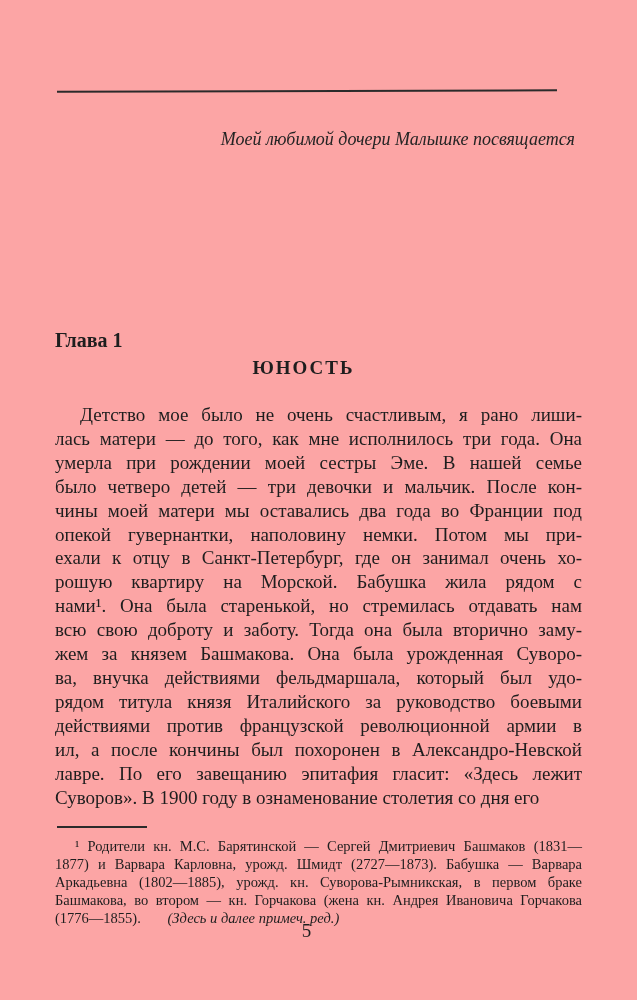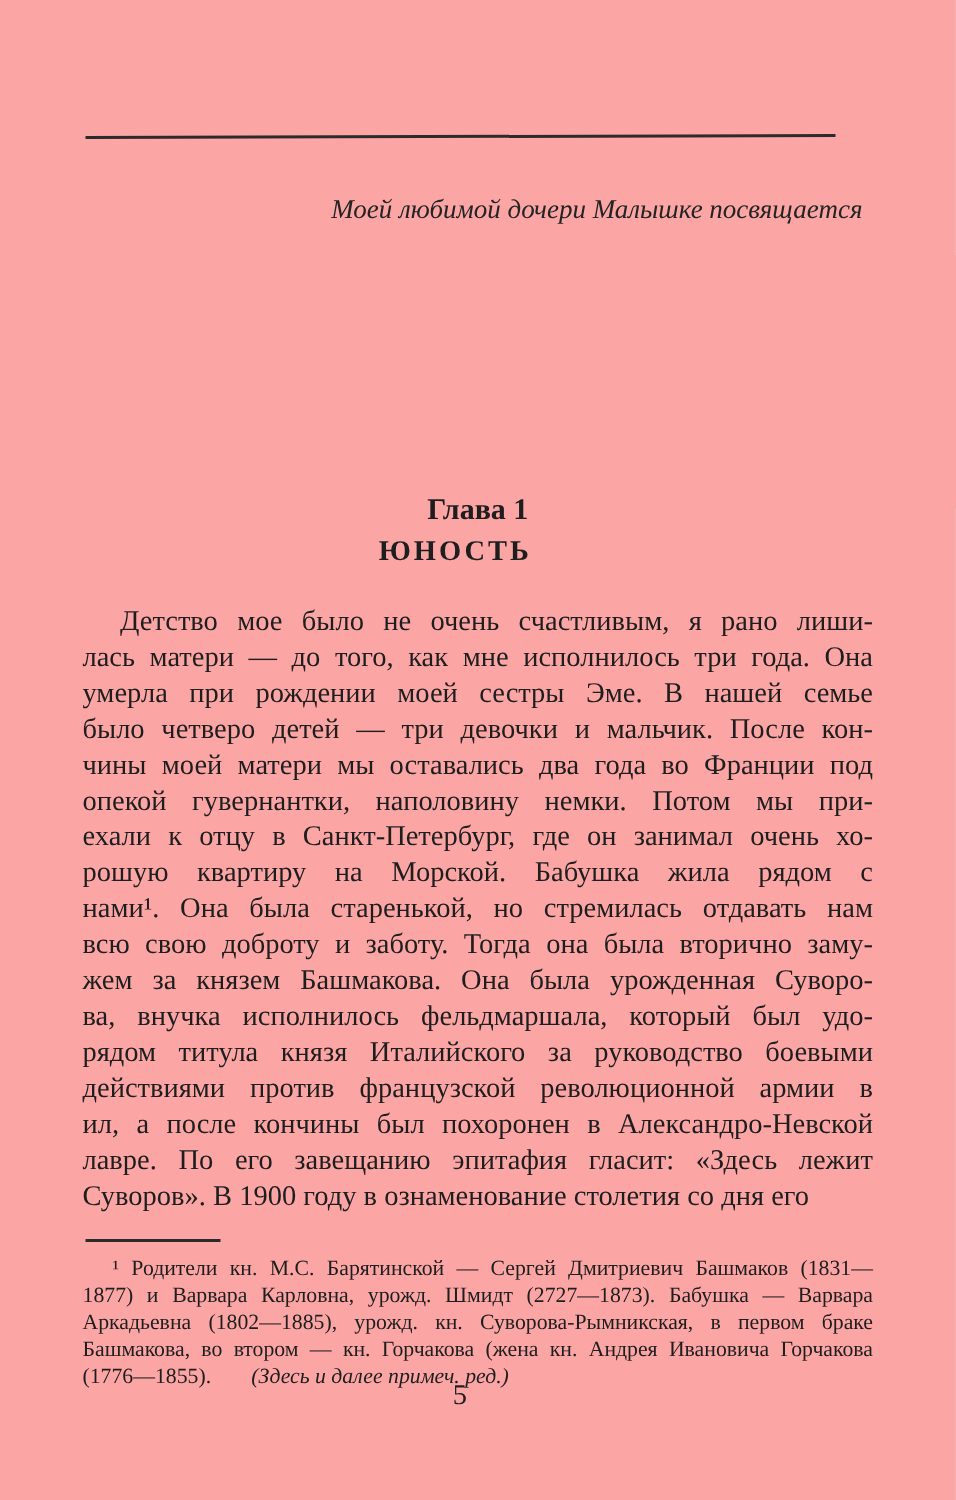--- a/index.html
+++ b/index.html
@@ -27,21 +27,21 @@
     left: 55px; top: 128px; width: 520px;
     text-align: right;
     font-style: italic;
     font-size: 18px;
     line-height: 23px;
     color: #242424;
   }
   .chapter-title {
     position: absolute;
     left: 55px; top: 328px; width: 527px;
-    text-align: center;
+    text-align: left;
     font-weight: bold;
     font-size: 20px;
     line-height: 24px;
   }
   .chapter-subtitle {
     position: absolute;
     left: 40px; top: 356px; width: 527px;
     text-align: center;
     font-weight: bold;
     font-size: 19px;
@@ -101,21 +101,21 @@
     <div class="jline">лась матери — до того, как мне исполнилось три года. Она</div>
     <div class="jline">умерла при рождении моей сестры Эме. В нашей семье</div>
     <div class="jline">было четверо детей — три девочки и мальчик. После кон-</div>
     <div class="jline">чины моей матери мы оставались два года во Франции под</div>
     <div class="jline">опекой гувернантки, наполовину немки. Потом мы при-</div>
     <div class="jline">ехали к отцу в Санкт-Петербург, где он занимал очень хо-</div>
     <div class="jline">рошую квартиру на Морской. Бабушка жила рядом с</div>
     <div class="jline">нами¹. Она была старенькой, но стремилась отдавать нам</div>
     <div class="jline">всю свою доброту и заботу. Тогда она была вторично заму-</div>
     <div class="jline">жем за князем Башмакова. Она была урожденная Суворо-</div>
-    <div class="jline">ва, внучка исполнилось фельдмаршала, который был удо-</div>
+    <div class="jline">ва, внучка действиями фельдмаршала, который был удо-</div>
     <div class="jline">рядом титула князя Италийского за руководство боевыми</div>
     <div class="jline">действиями против французской революционной армии в</div>
     <div class="jline">ил, а после кончины был похоронен в Александро-Невской</div>
     <div class="jline">лавре. По его завещанию эпитафия гласит: «Здесь лежит</div>
     <div class="lastline">Суворов». В 1900 году в ознаменование столетия со дня его</div>
   </div>
 
   <div class="fn-sep"></div>
 
   <div class="footnote">

